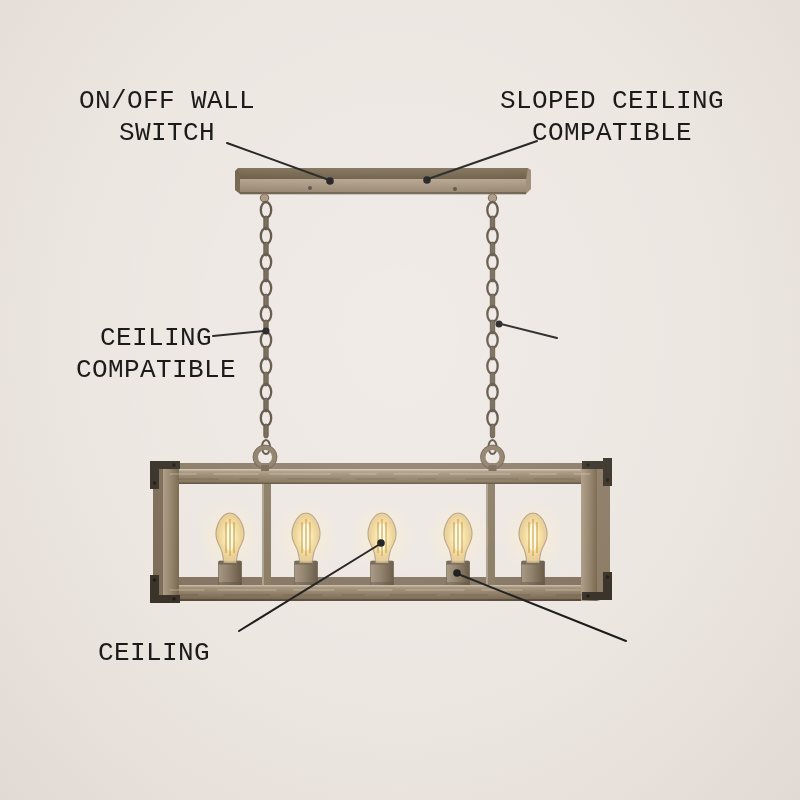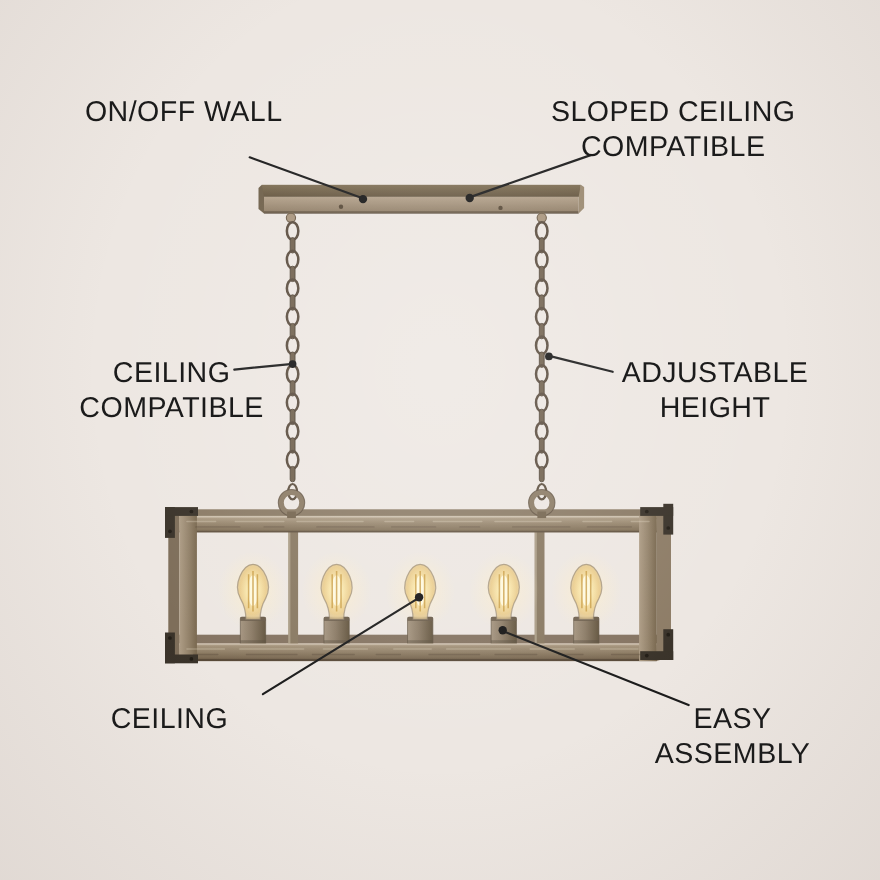--- a/index.html
+++ b/index.html
@@ -1,19 +1,19 @@
 <!DOCTYPE html>
 <html style="--background-color: #EDE7E2; --text-color: #1B1B1B; --line-color: #1B1B1B; --wood-frame: #9C8B75; --metal-bracket: #3A332A; --chain-metal: #5A4C3E; --bulb-glow: #F2D795;"><head>
 <meta charset="utf-8">
 <style>
   html,body{margin:0;padding:0;}
   .stage{
     position:relative;width:800px;height:800px;overflow:hidden;
     background:var(--background-color,#EDE7E2);
-    font-family:Liberation Sans, sans-serif;
+    font-family:Liberation Mono, monospace;
   }
   .stage::after{ 
     content:"";position:absolute;inset:0;pointer-events:none;
     background:radial-gradient(ellipse at 50% 42%, rgba(255,255,255,0.18) 0%, rgba(255,255,255,0) 55%, rgba(120,100,90,0.10) 100%);
   }
   svg.art{position:absolute;left:0;top:0;}
   .callout{
     position:absolute;transform:translateX(-50%);
     text-align:center;white-space:nowrap;
     font-size:26px;line-height:32px;letter-spacing:.4px;
@@ -21,39 +21,32 @@
   }
   .callout span{display:block;}
 </style>
 </head>
 <body>
 
 <div class="stage">
 
   <div class="callout" style="left:167px;top:85px">
     <span>ON/OFF WALL</span>
+    <span>SWITCH</span>
   </div>
   <div class="callout" style="left:612px;top:85px">
     <span>SLOPED CEILING</span>
     <span>COMPATIBLE</span>
   </div>
   <div class="callout" style="left:156px;top:322px">
     <span>CEILING</span>
     <span>COMPATIBLE</span>
   </div>
-  <div class="callout" style="left:650px;top:322px">
-    <span>ADJUSTABLE</span>
-    <span>HEIGHT</span>
-  </div>
   <div class="callout" style="left:154px;top:637px">
     <span>CEILING</span>
-  </div>
-  <div class="callout" style="left:666px;top:637px">
-    <span>EASY</span>
-    <span>ASSEMBLY</span>
   </div>
 
   <svg class="art" width="800" height="800" viewBox="0 0 800 800">
     <defs>
       <linearGradient id="gradBarTop" x1="0" y1="0" x2="0" y2="1">
         <stop offset="0" stop-color="#7E6E53"></stop>
           <stop offset="1" stop-color="#64553F"></stop>
       </linearGradient>
       <linearGradient id="gradBarFace" x1="0" y1="0" x2="0" y2="1">
         <stop offset="0" stop-color="#B2A089"></stop>

